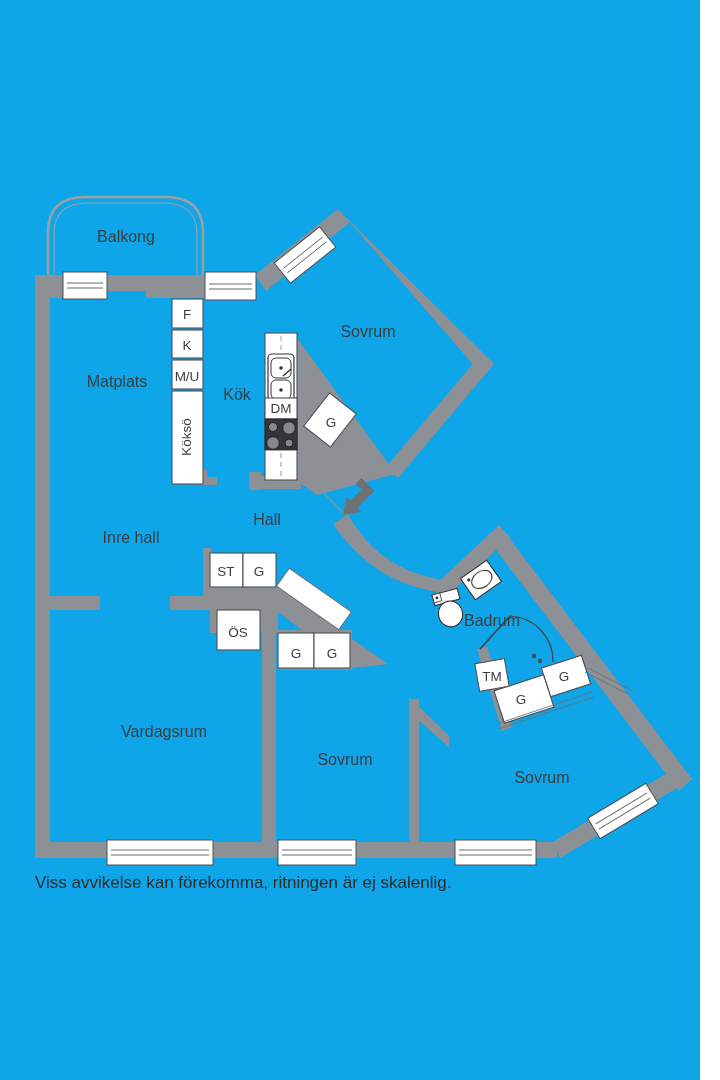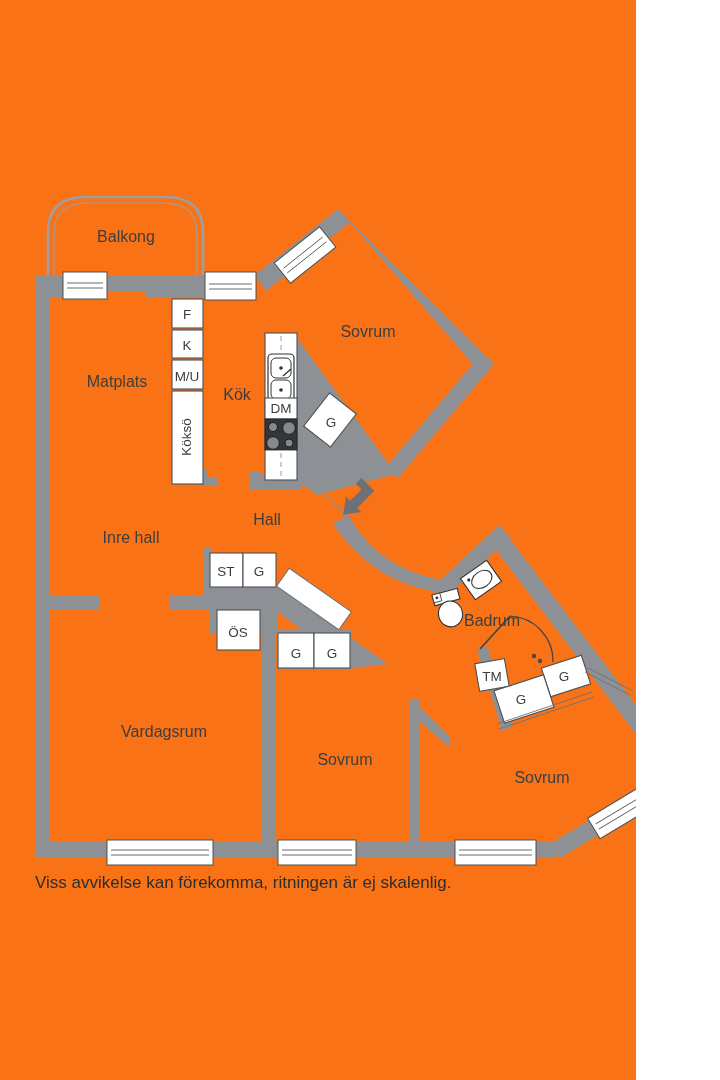--- a/index.html
+++ b/index.html
@@ -1,16 +1,16 @@
 <!DOCTYPE html>
 <html><head>
 <meta charset="utf-8">
 <style>
   html,body{margin:0;padding:0;background:#ffffff;}
-  .stage{position:relative;width:636px;height:1080px;background:#f97316;overflow:hidden;
+  .stage{position:relative;width:700px;height:1080px;background:#0ea5e9;overflow:hidden;
          font-family:"Liberation Sans",sans-serif;}
   svg{position:absolute;left:0;top:0;}
   text{font-family:"Liberation Sans",sans-serif;fill:#3b3e41;}
   .lbl{font-size:16px;}
   .sm{font-size:13.5px;}
   .cap{font-size:17px;fill:#2d2d2d;}
   .wall{fill:#8d9195;}
   .wbox{fill:#ffffff;stroke:#4c5155;stroke-width:1;}
   .winline{stroke:#555a5e;stroke-width:0.9;fill:none;}
   .thin{stroke:#4c5155;stroke-width:1.1;fill:#ffffff;}

